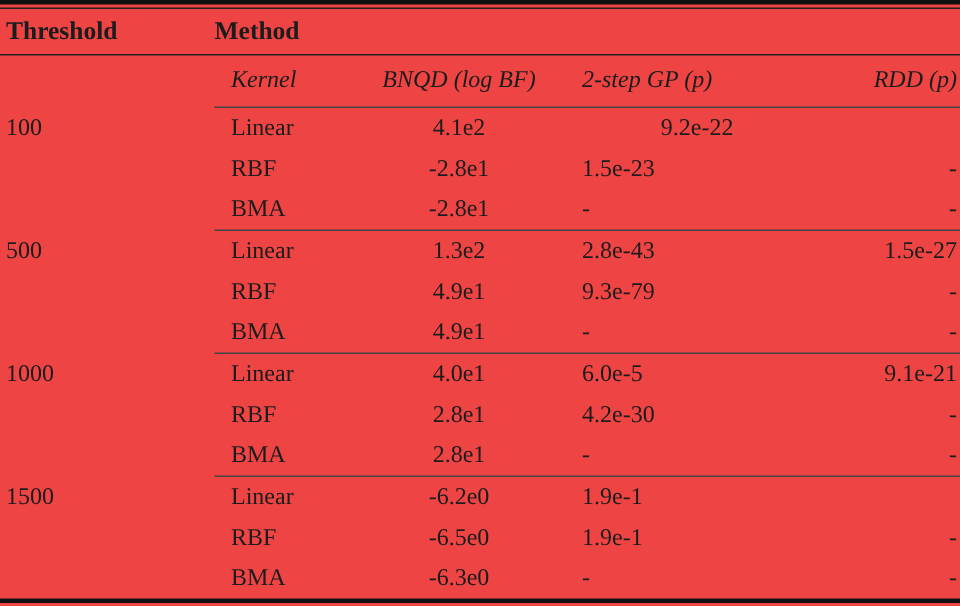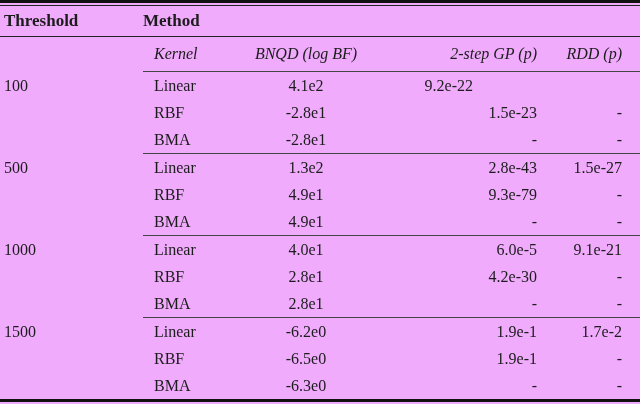--- a/index.html
+++ b/index.html
@@ -4,21 +4,21 @@
 <style>
   html, body {
     margin: 0;
     padding: 0;
     background: #ffffff;
   }
   #table-wrap {
     position: relative;
     width: 640px;
     height: 404px;
-    background: #f0abfc;
+    background: #ef4444;
     font-family: "Liberation Serif", "DejaVu Serif", serif;
     color: #1c1c1c;
     font-size: 16px;
     overflow: hidden;
   }
   .rule-thick {
     height: 3px;
     background: #111111;
     width: 100%;
   }
@@ -55,22 +55,22 @@
     font-family: Liberation Serif, serif;
   }
   .c {
     box-sizing: border-box;
     white-space: nowrap;
     overflow: hidden;
   }
   .c1 { width: 143px; padding-left: 4px;  text-align: left;  }
   .c2 { width: 81px;  padding-left: 11px; text-align: left;  }
   .c3 { width: 164px; text-align: center; }
-  .c4 { width: 149px; text-align: right; }
-  .c5 { width: 103px; text-align: right; padding-right: 18px; }
+  .c4 { width: 149px; text-align: left; }
+  .c5 { width: 103px; text-align: right; padding-right: 2px; }
   .method-span {
     box-sizing: border-box;
     width: 497px;
     text-align: left;
   }
 </style>
 </head>
 <body>
 
 <div id="table-wrap">
@@ -165,21 +165,20 @@
     <div class="c c5">-</div>
   </div>
 
   <div class="rule-mid"></div>
 
   <div class="row">
     <div class="c c1">1500</div>
     <div class="c c2">Linear</div>
     <div class="c c3">-6.2e0</div>
     <div class="c c4">1.9e-1</div>
-    <div class="c c5">1.7e-2</div>
   </div>
   <div class="row">
     <div class="c c1"></div>
     <div class="c c2">RBF</div>
     <div class="c c3">-6.5e0</div>
     <div class="c c4">1.9e-1</div>
     <div class="c c5">-</div>
   </div>
   <div class="row">
     <div class="c c1"></div>

